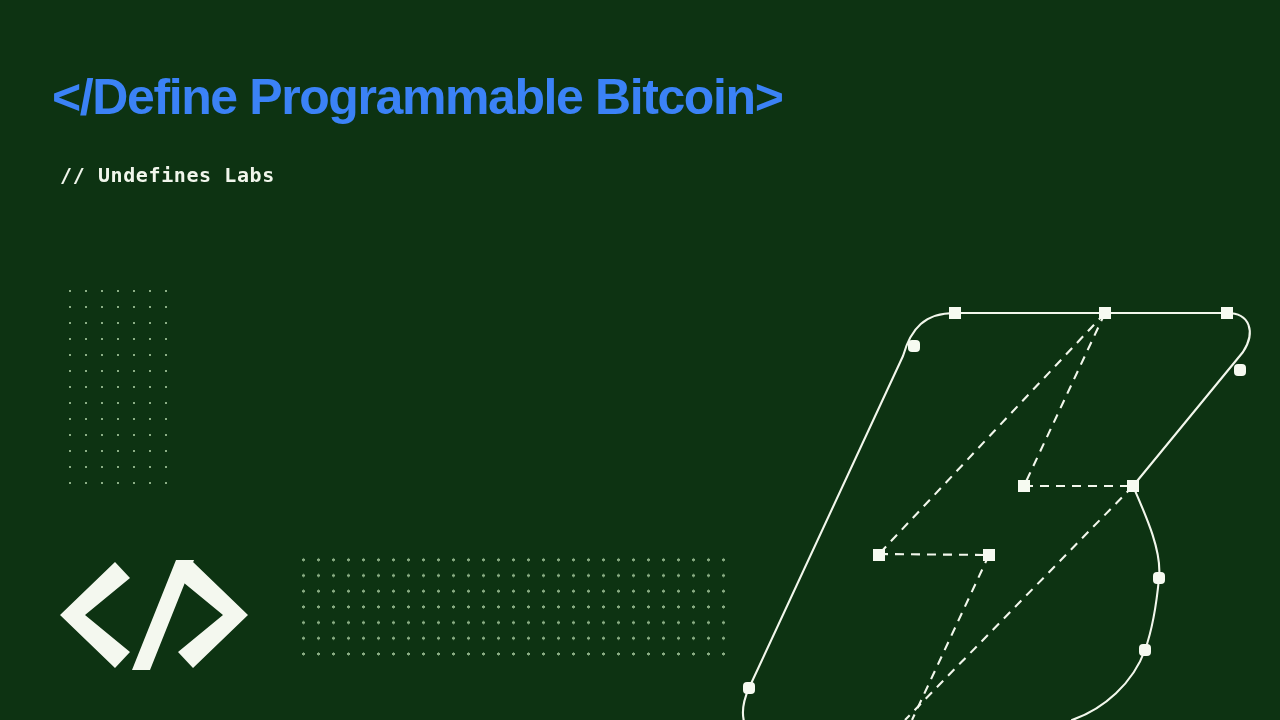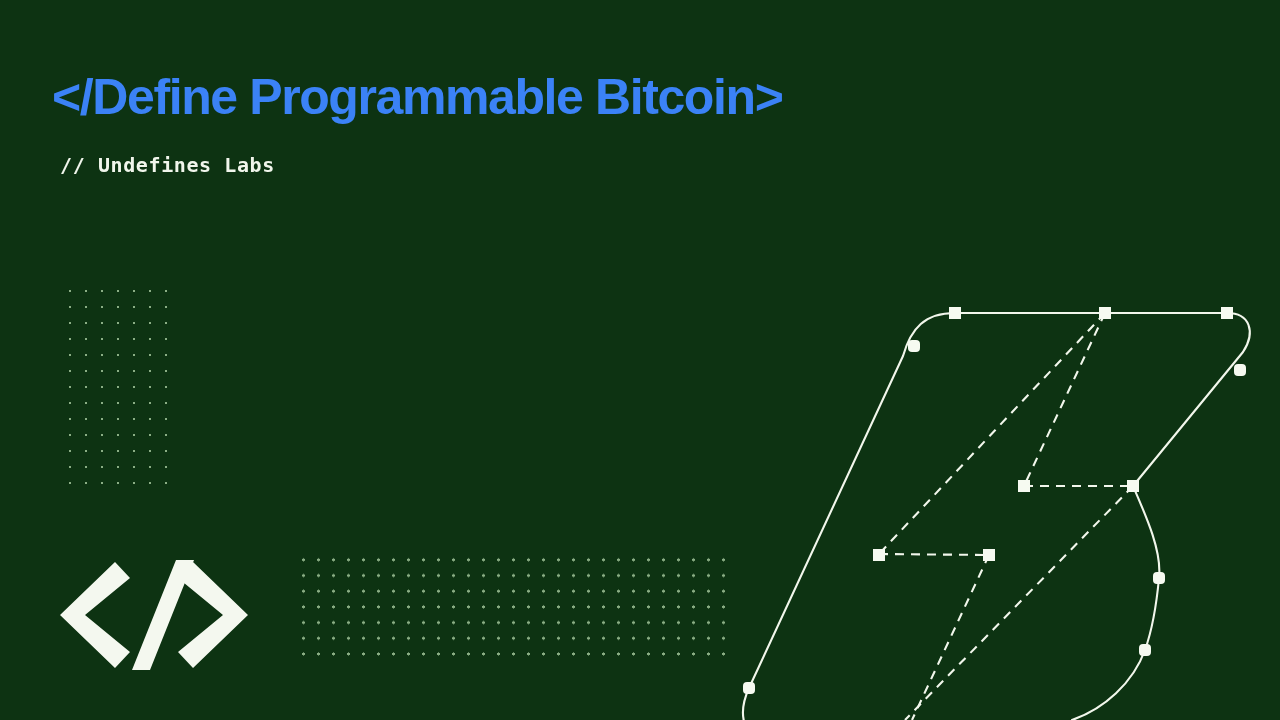--- a/index.html
+++ b/index.html
@@ -28,21 +28,21 @@
     font-size: 50px;
     line-height: 1.0;
     letter-spacing: -1.4px;
     color: #3b82f6;
     white-space: nowrap;
     -webkit-font-smoothing: antialiased;
   }
   #subtitle {
     position: absolute;
     left: 60px;
-    top: 153px;
+    top: 163px;
     font-family: "DejaVu Sans Mono", "Liberation Mono", monospace;
     font-weight: 700;
     font-size: 20px;
     letter-spacing: 0.6px;
     color: #f1f6ec;
     white-space: nowrap;
   }
 
   
   .dotgrid {

